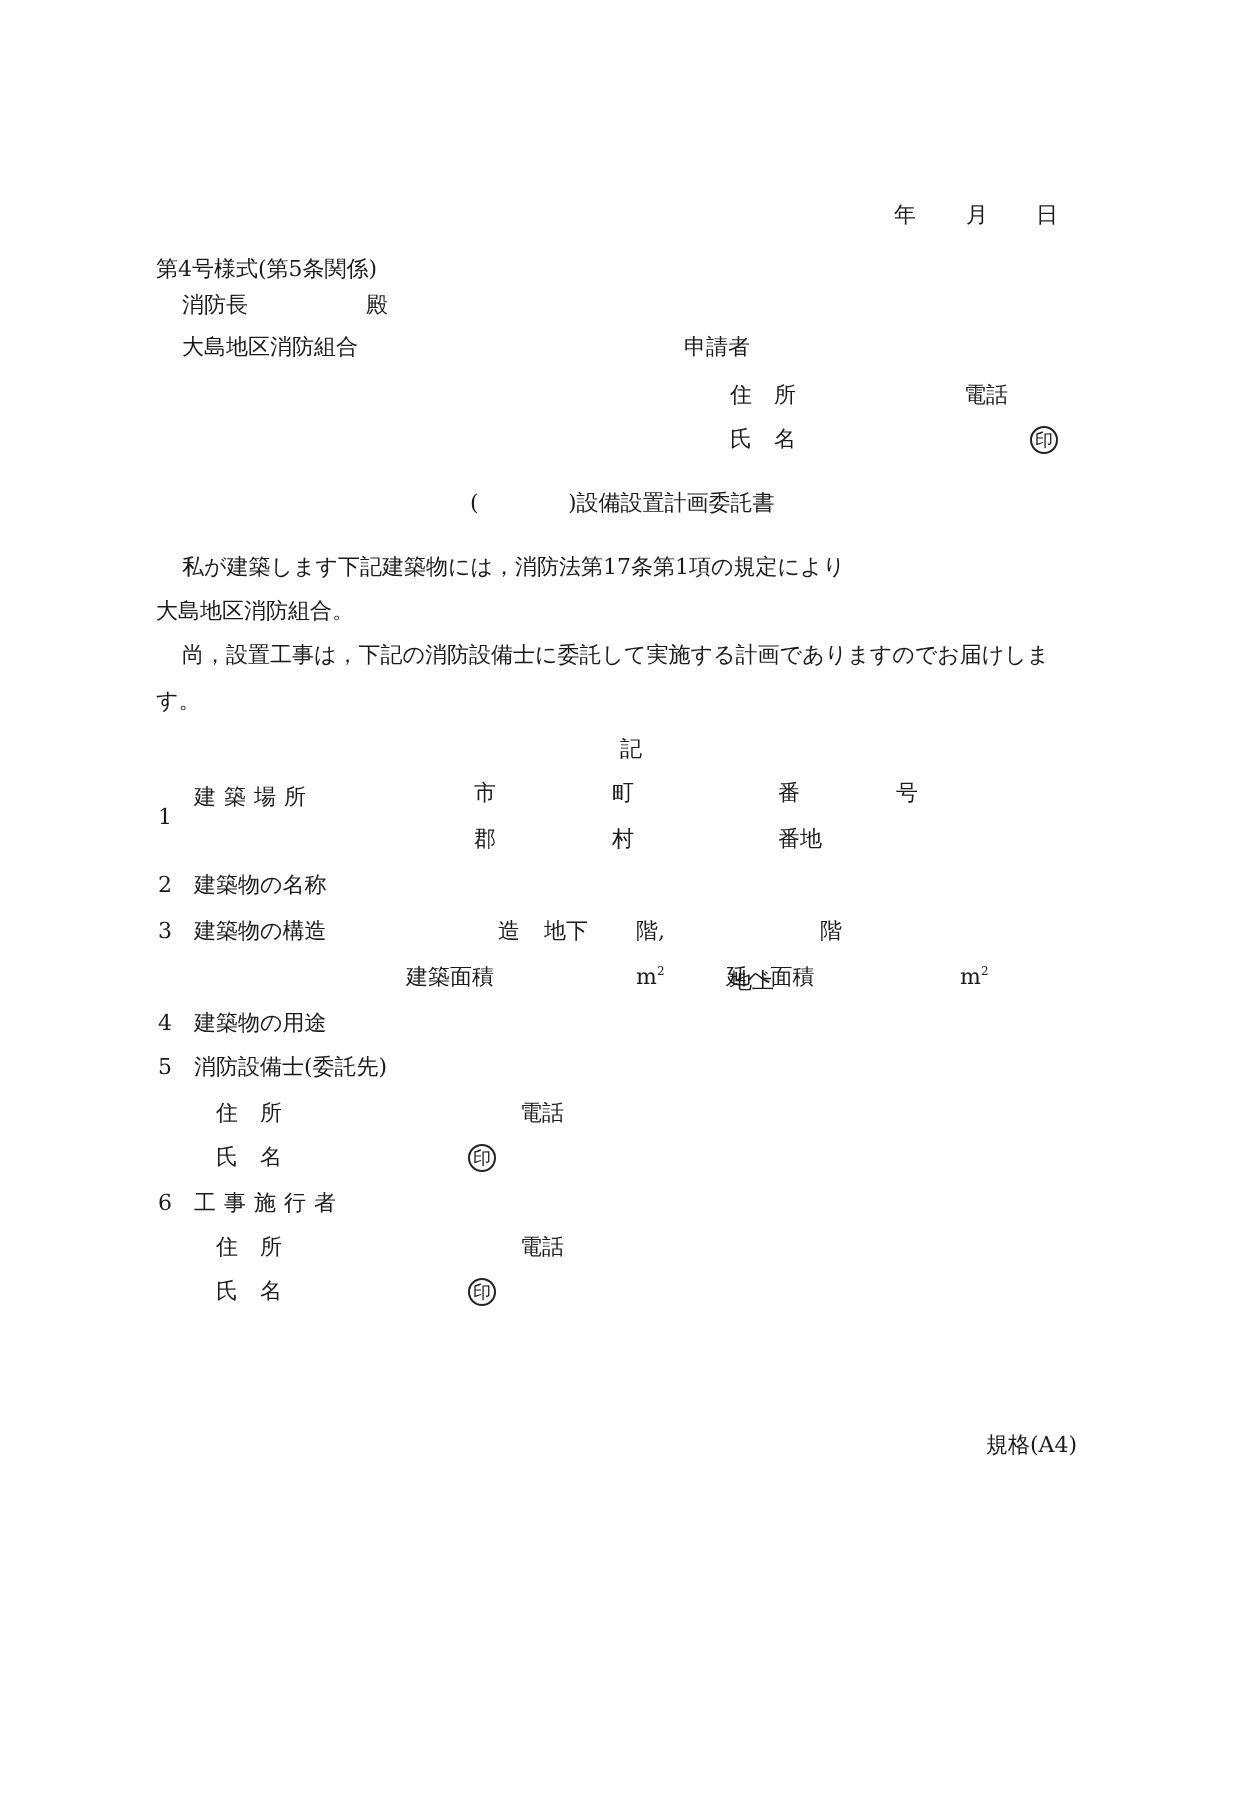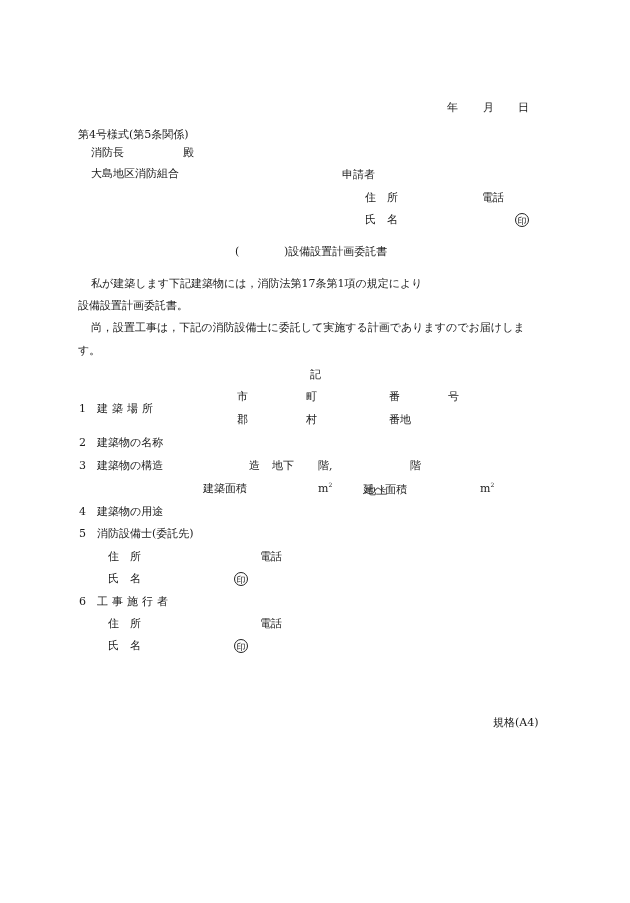--- a/index.html
+++ b/index.html
@@ -52,28 +52,28 @@
 <div class="t" style="left:342px;top:168px;font-family:Liberation Mono, monospace;">申請者</div>
 <div class="t" style="left:365px;top:191px;">住　所</div>
 <div class="t" style="left:482px;top:191px;">電話</div>
 <div class="t" style="left:365px;top:213px;">氏　名</div>
 <div class="seal" style="left:515px;top:213px;">印</div>
 
 <div class="t" style="left:235px;top:245px;">(</div>
 <div class="t" style="left:284px;top:245px;">)設備設置計画委託書</div>
 
 <div class="t" style="left:91px;top:277px;">私が建築します下記建築物には，消防法第17条第1項の規定により</div>
-<div class="t" style="left:78px;top:299px;">設備設置計画委託書。</div>
+<div class="t" style="left:78px;top:299px;">大島地区消防組合。</div>
 <div class="t" style="left:91px;top:321px;">尚，設置工事は，下記の消防設備士に委託して実施する計画でありますのでお届けしま</div>
 <div class="t" style="left:78px;top:344px;">す。</div>
 
 <div class="t" style="left:310px;top:368px;">記</div>
 
 <div class="t" style="left:79px;top:402px;">1</div>
-<div class="t spaced" style="left:97px;top:402px;text-align:center;">建築場所</div>
+<div class="t spaced" style="left:97px;top:392px;text-align:center;">建築場所</div>
 <div class="t" style="left:237px;top:390px;">市</div>
 <div class="t" style="left:306px;top:390px;">町</div>
 <div class="t" style="left:389px;top:390px;">番</div>
 <div class="t" style="left:448px;top:390px;">号</div>
 <div class="t" style="left:237px;top:413px;">郡</div>
 <div class="t" style="left:306px;top:413px;">村</div>
 <div class="t" style="left:389px;top:413px;">番地</div>
 
 <div class="t" style="left:79px;top:436px;">2</div>
 <div class="t" style="left:97px;top:436px;">建築物の名称</div>

